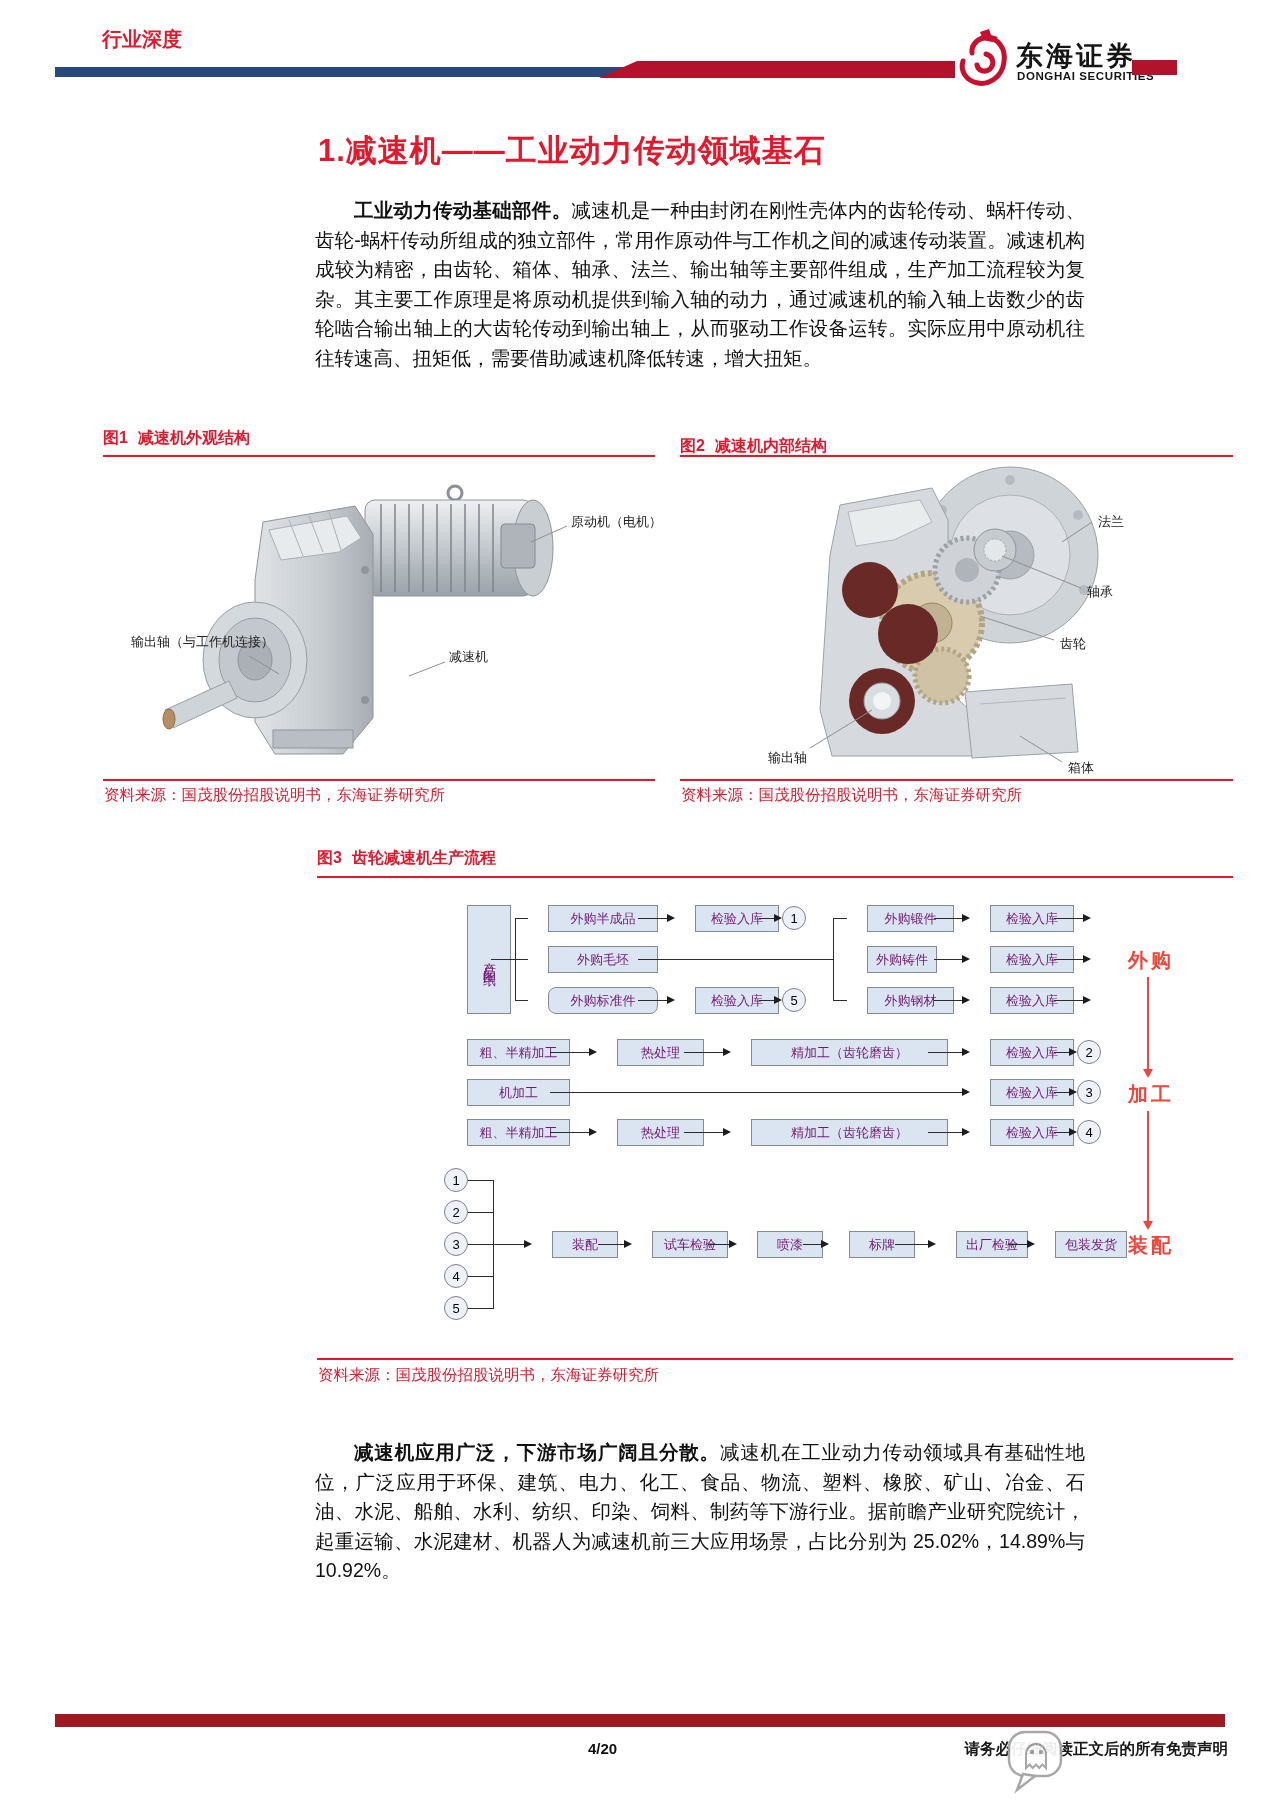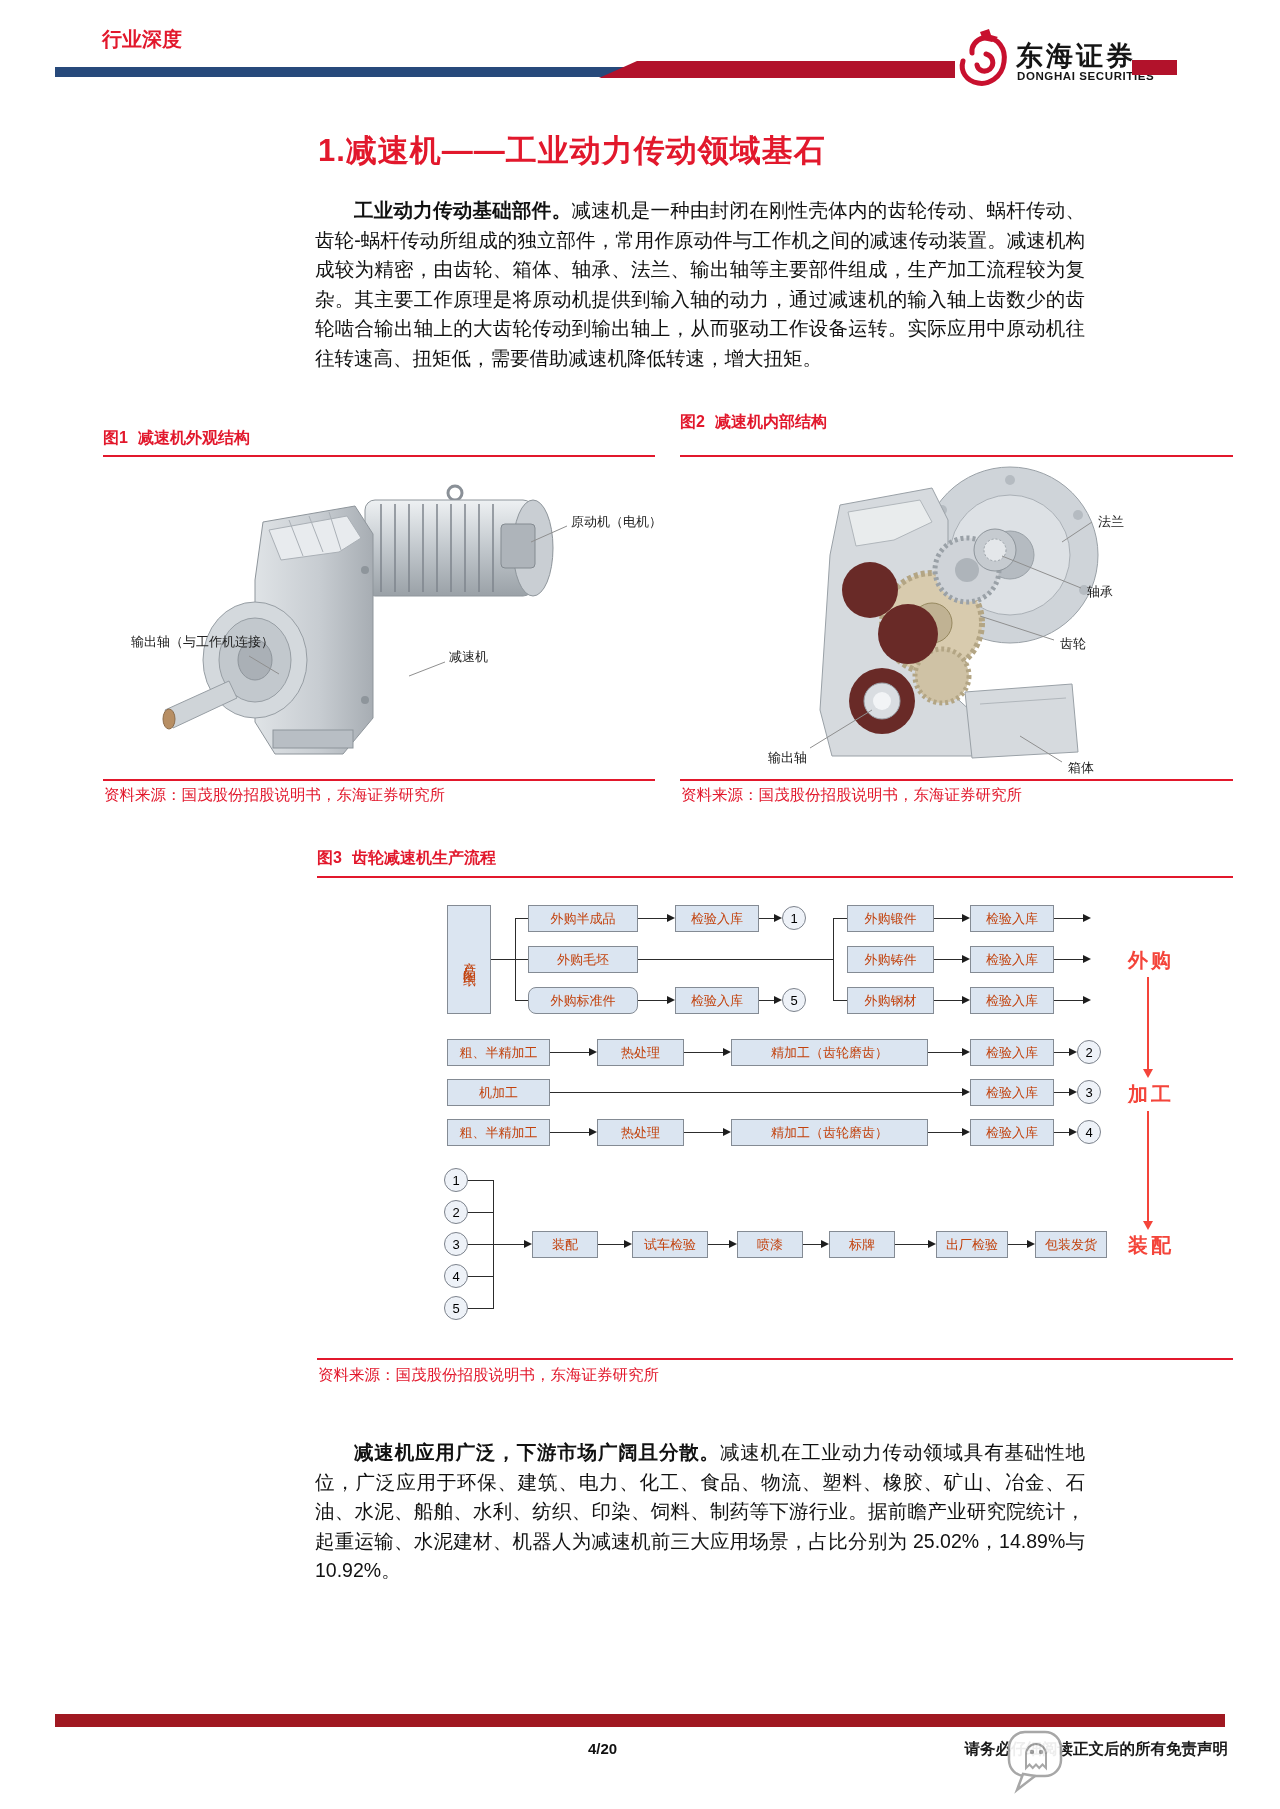--- a/index.html
+++ b/index.html
@@ -41,21 +41,21 @@
   .src-rule{position:absolute;height:2px;background:var(--red);}
   .src{position:absolute;font-size:15.5px;color:var(--red);}
 
   .figimg{position:absolute;}
   .figimg svg{display:block;}
   .callout-label{font-size:13px;fill:#222;}
 
   
   .flow{position:absolute;left:310px;top:885px;width:930px;height:470px;font-size:13px;}
   .fbox{position:absolute;height:27px;background:var(--box-fill);border:1px solid var(--box-border);
-        display:flex;align-items:center;justify-content:center;color:#c2410c;white-space:nowrap;}
+        display:flex;align-items:center;justify-content:center;color:#701a75;white-space:nowrap;margin-left:20px;}
   .fbox.tall{height:109px;}
   .vtext{writing-mode:vertical-rl;text-orientation:upright;letter-spacing:4px;}
   .fline{position:absolute;background:#2c2c2c;}
   .hl{height:1px;}
   .vl{width:1px;}
   .harr{position:absolute;width:0;height:0;border-top:4px solid transparent;border-bottom:4px solid transparent;border-left:8px solid #1d1d1d;}
   .fcirc{position:absolute;width:24px;height:24px;border:1px solid #7c828c;border-radius:50%;background:#eef2f8;
          display:flex;align-items:center;justify-content:center;font-size:13px;color:#000;}
   .stage{position:absolute;color:var(--flow-red);font-weight:bold;font-size:20px;letter-spacing:3px;}
   .rline{position:absolute;width:2px;background:var(--flow-red);}
@@ -96,21 +96,21 @@
 
   <div class="h1">1.减速机——工业动力传动领域基石</div>
 
   <p class="para" id="para1"><b>工业动力传动基础部件。</b><span>减速机是一种由封闭在刚性壳体内的齿轮传动、蜗杆传动、齿轮-蜗杆传动所组成的独立部件，常用作原动件与工作机之间的减速传动装置。减速机构成较为精密，由齿轮、箱体、轴承、法兰、输出轴等主要部件组成，生产加工流程较为复杂。其主要工作原理是将原动机提供到输入轴的动力，通过减速机的输入轴上齿数少的齿轮啮合输出轴上的大齿轮传动到输出轴上，从而驱动工作设备运转。实际应用中原动机往往转速高、扭矩低，需要借助减速机降低转速，增大扭矩。</span></p>
 
   <div class="figcap" style="left:103px;top:428px;">
     <span class="num">图1</span><span>减速机外观结构</span>
   </div>
   <div class="cap-rule" style="left:103px;top:455px;width:552px;"></div>
 
-  <div class="figcap" style="left:680px;top:412px;">
+  <div class="figcap" style="left:680px;top:436px;">
     <span class="num">图2</span><span>减速机内部结构</span>
   </div>
   <div class="cap-rule" style="left:680px;top:455px;width:553px;"></div>
 
   <div class="figimg" style="left:103px;top:460px;width:552px;height:318px;">
     <svg width="552" height="318" viewBox="0 0 552 318">
       <defs>
         <linearGradient id="met1" x1="0" y1="0" x2="0" y2="1">
           <stop offset="0" stop-color="#eef1f3"></stop>
             <stop offset="0.5" stop-color="#c2c8cd"></stop>
@@ -259,21 +259,21 @@
     <div class="harr" style="left:652px;top:29px;"></div>
     <div class="fbox" style="left:660px;top:20px;width:84px;">检验入库</div>
     <div class="fline hl" style="left:744px;top:33px;width:30px;"></div>
     <div class="harr" style="left:773px;top:29px;"></div>
 
     <div class="fbox" style="left:218px;top:61px;width:110px;">外购毛坯</div>
     <div class="fline hl" style="left:328px;top:74px;width:195px;"></div>
     <div class="fline vl" style="left:523px;top:33px;height:83px;"></div>
     <div class="fline hl" style="left:523px;top:33px;width:14px;"></div>
     <div class="fline hl" style="left:523px;top:115px;width:14px;"></div>
-    <div class="fbox" style="left:537px;top:61px;width:87px;">外购铸件</div>
+    <div class="fbox" style="left:537px;top:61px;width:70px;">外购铸件</div>
     <div class="fline hl" style="left:624px;top:74px;width:29px;"></div>
     <div class="harr" style="left:652px;top:70px;"></div>
     <div class="fbox" style="left:660px;top:61px;width:84px;">检验入库</div>
     <div class="fline hl" style="left:744px;top:74px;width:30px;"></div>
     <div class="harr" style="left:773px;top:70px;"></div>
 
     <div class="fbox" style="left:218px;top:102px;width:110px;border-radius:8px;">外购标准件</div>
     <div class="fline hl" style="left:328px;top:115px;width:30px;"></div>
     <div class="harr" style="left:357px;top:111px;"></div>
     <div class="fbox" style="left:365px;top:102px;width:84px;">检验入库</div>

